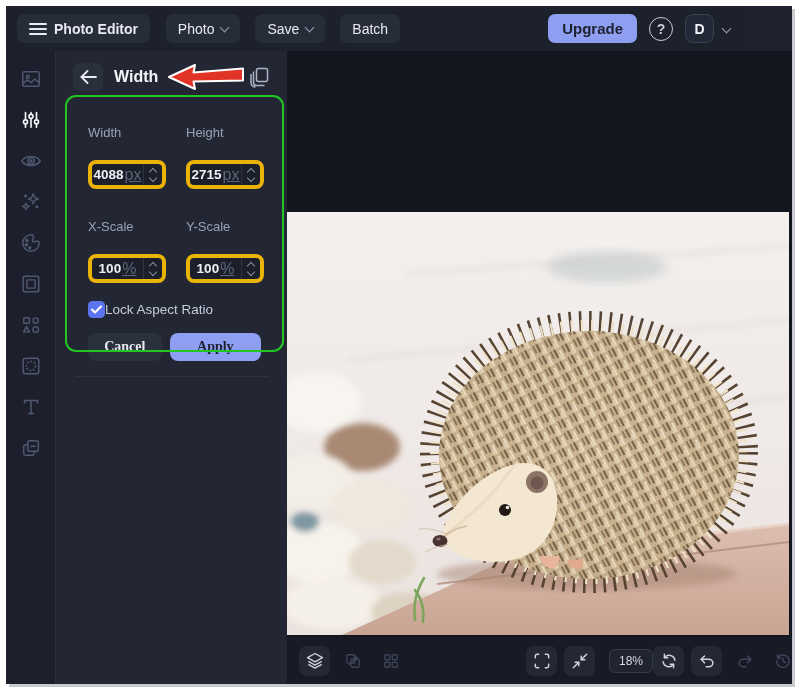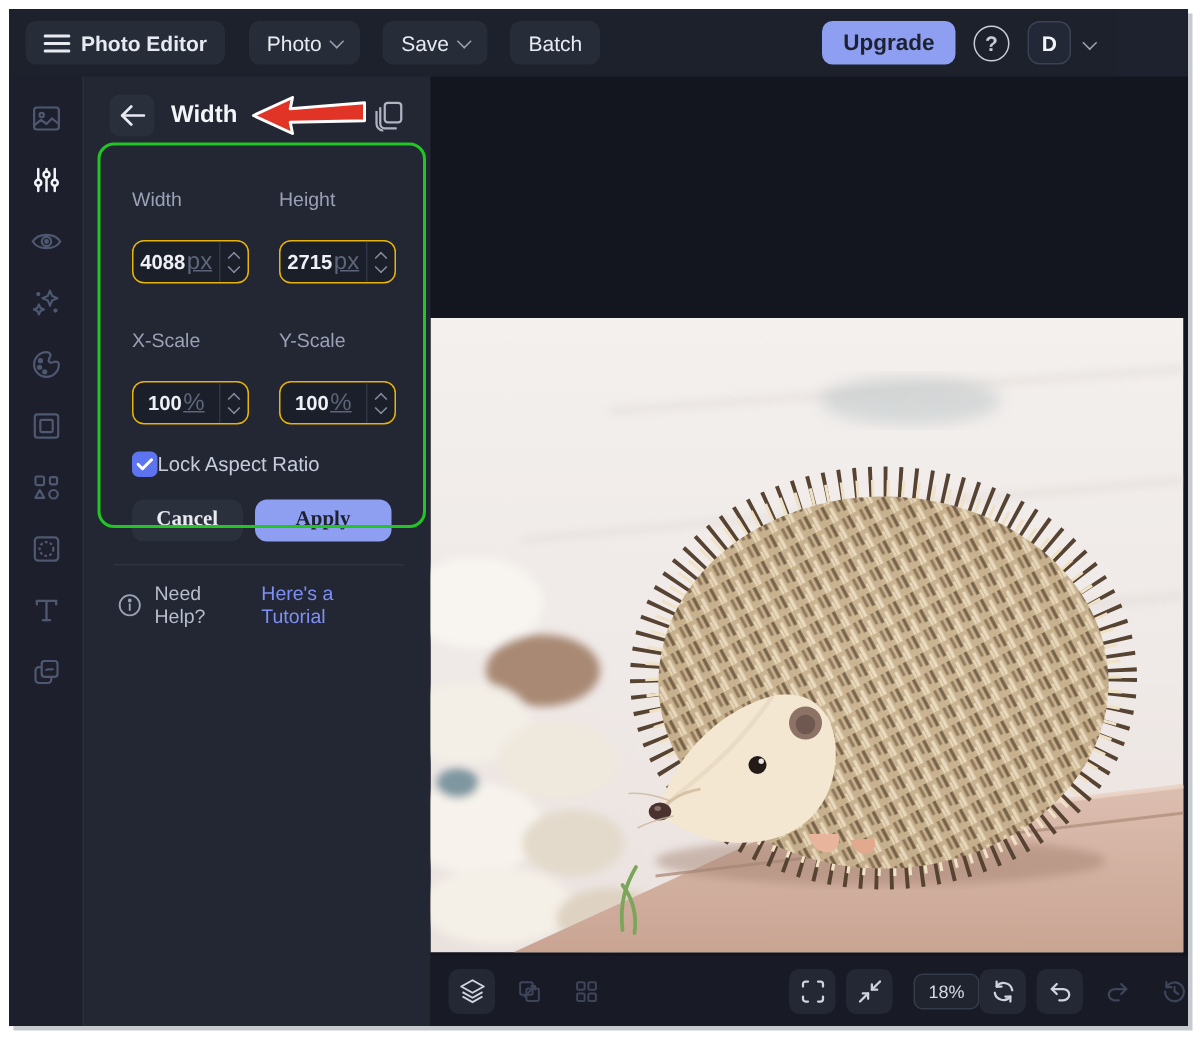--- a/index.html
+++ b/index.html
@@ -32,21 +32,21 @@
   .copy-btn { position:absolute; right:16px; top:14px; width:24px; height:24px; color:#aeb4c4; }
   .red-arrow { position:absolute; left:110px; top:13px; }
 
   
   .green-box { position:absolute; left:9px; top:44px; width:219px; height:257px; border:2px solid #21c622; border-radius:11px; pointer-events:none; }
 
   
   .pcontent { padding:12px 26px 0 32px; }
   .fields { display:grid; grid-template-columns:78px 78px; column-gap:14px; row-gap:6px;gap:20px; }
   .flabel { color:#9aa1b5; font-size:13px; margin-top:10px; }
-  .fbox { height:29px; background:#1b1f2a; border:1px solid #eab308; border-radius:8px; display:flex; align-items:stretch; overflow:hidden; }
+  .fbox { height:29px; background:#1b1f2a; border:4px solid #eab308; border-radius:8px; display:flex; align-items:stretch; overflow:hidden; }
   .fval { flex:1; display:flex; align-items:center; justify-content:center; gap:1px; }
   .fval .v { color:#eef0f6; font-size:13.5px; font-weight:700; }
   .fval .u { color:#5f6578; font-size:16px;text-decoration:underline; }
   .stepper { width:19px; border-left:1px solid #2f3546; display:flex; flex-direction:column; align-items:center; justify-content:center; gap:4px; }
   .sc { width:6px; height:6px; border-right:1.5px solid #868da0; border-bottom:1.5px solid #868da0; }
   .sc.up { transform:rotate(-135deg); margin-bottom:-2px; }
   .sc.dn { transform:rotate(45deg); margin-top:-2px; }
 
   .lock-row { display:flex; align-items:center; margin-top:18px; }
   .checkbox { width:17px; height:17px; background:#5d74f0; border-radius:4.5px; display:flex; align-items:center; justify-content:center; }
@@ -273,31 +273,20 @@
         </span>
         <span class="lock-label">Lock Aspect Ratio</span>
       </div>
 
       <div class="btn-row">
         <button class="btn cancel">Cancel</button>
         <button class="btn apply">Apply</button>
       </div>
 
       <div class="help-sep"></div>
-      <div class="help-row">
-        <span class="info-ic">
-          <svg width="17" height="17" viewBox="0 0 24 24" fill="none" stroke="currentColor" stroke-width="1.8" stroke-linecap="round">
-              <circle cx="12" cy="12" r="9.5"></circle>
-              <line x1="12" y1="11" x2="12" y2="16.5"></line>
-              <circle cx="12" cy="7.5" r="0.9" fill="currentColor"></circle>
-            </svg>
-        </span>
-        <span class="help-text">Need Help?</span>
-        <a class="help-link">Here's a Tutorial</a>
-      </div>
     </div>
   </aside>
 
   <main class="canvas">
 
     <svg class="photo" viewBox="0 0 502 423" preserveAspectRatio="none">
       <defs>
         <linearGradient id="bg" x1="0" y1="0" x2="0" y2="1">
           <stop offset="0" stop-color="#f3f0ee"></stop>
             <stop offset="0.55" stop-color="#efe9e7"></stop>

